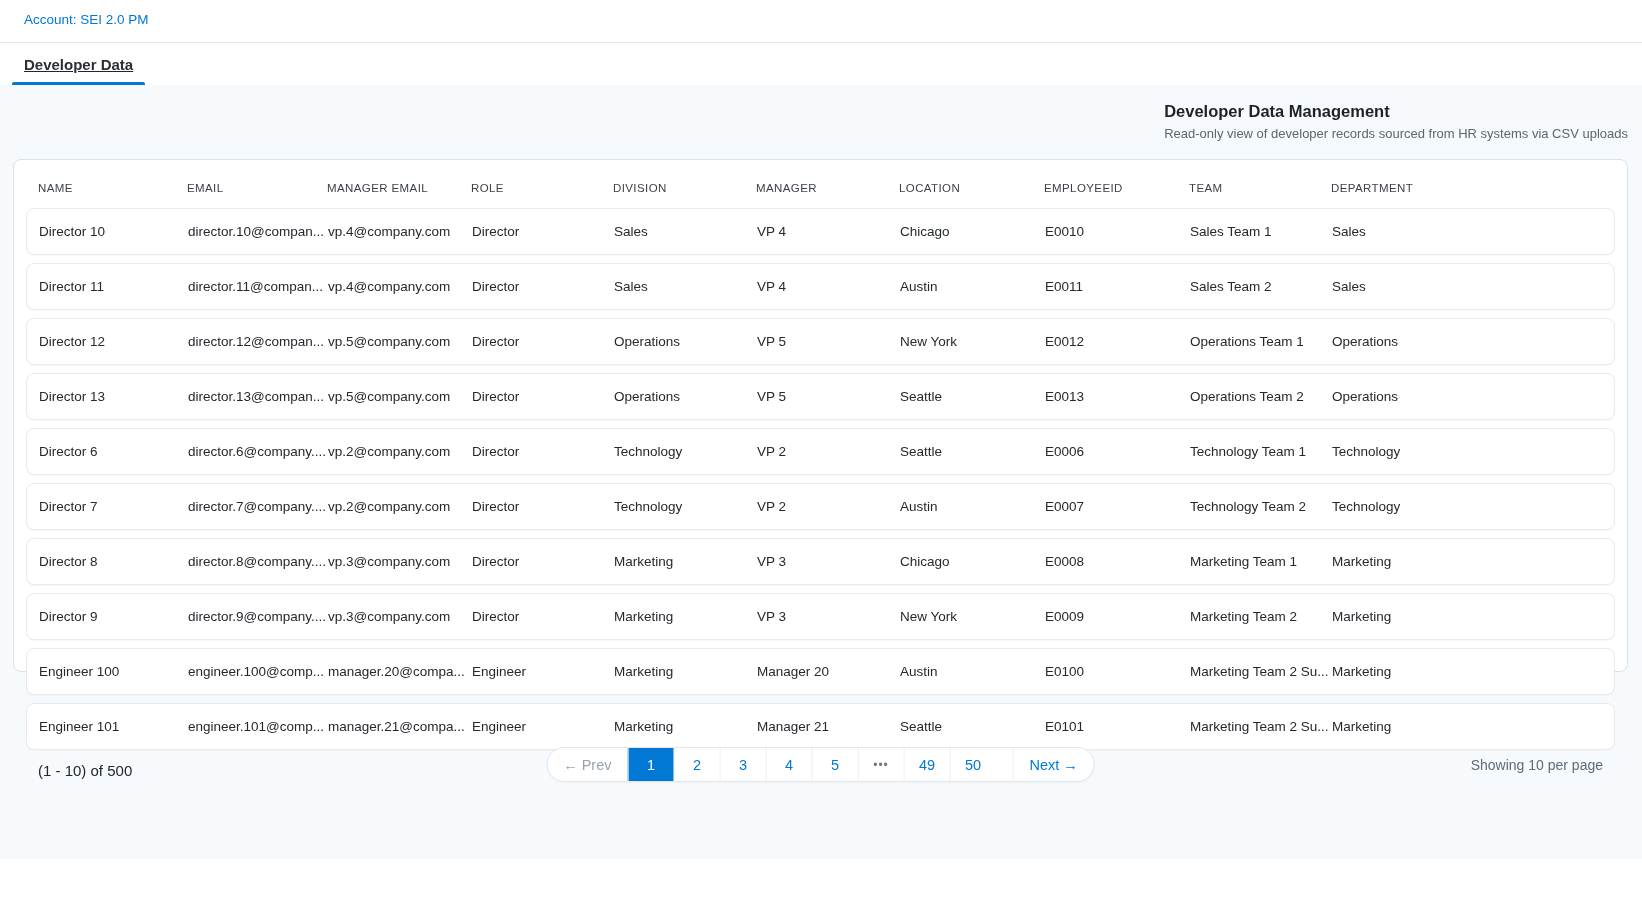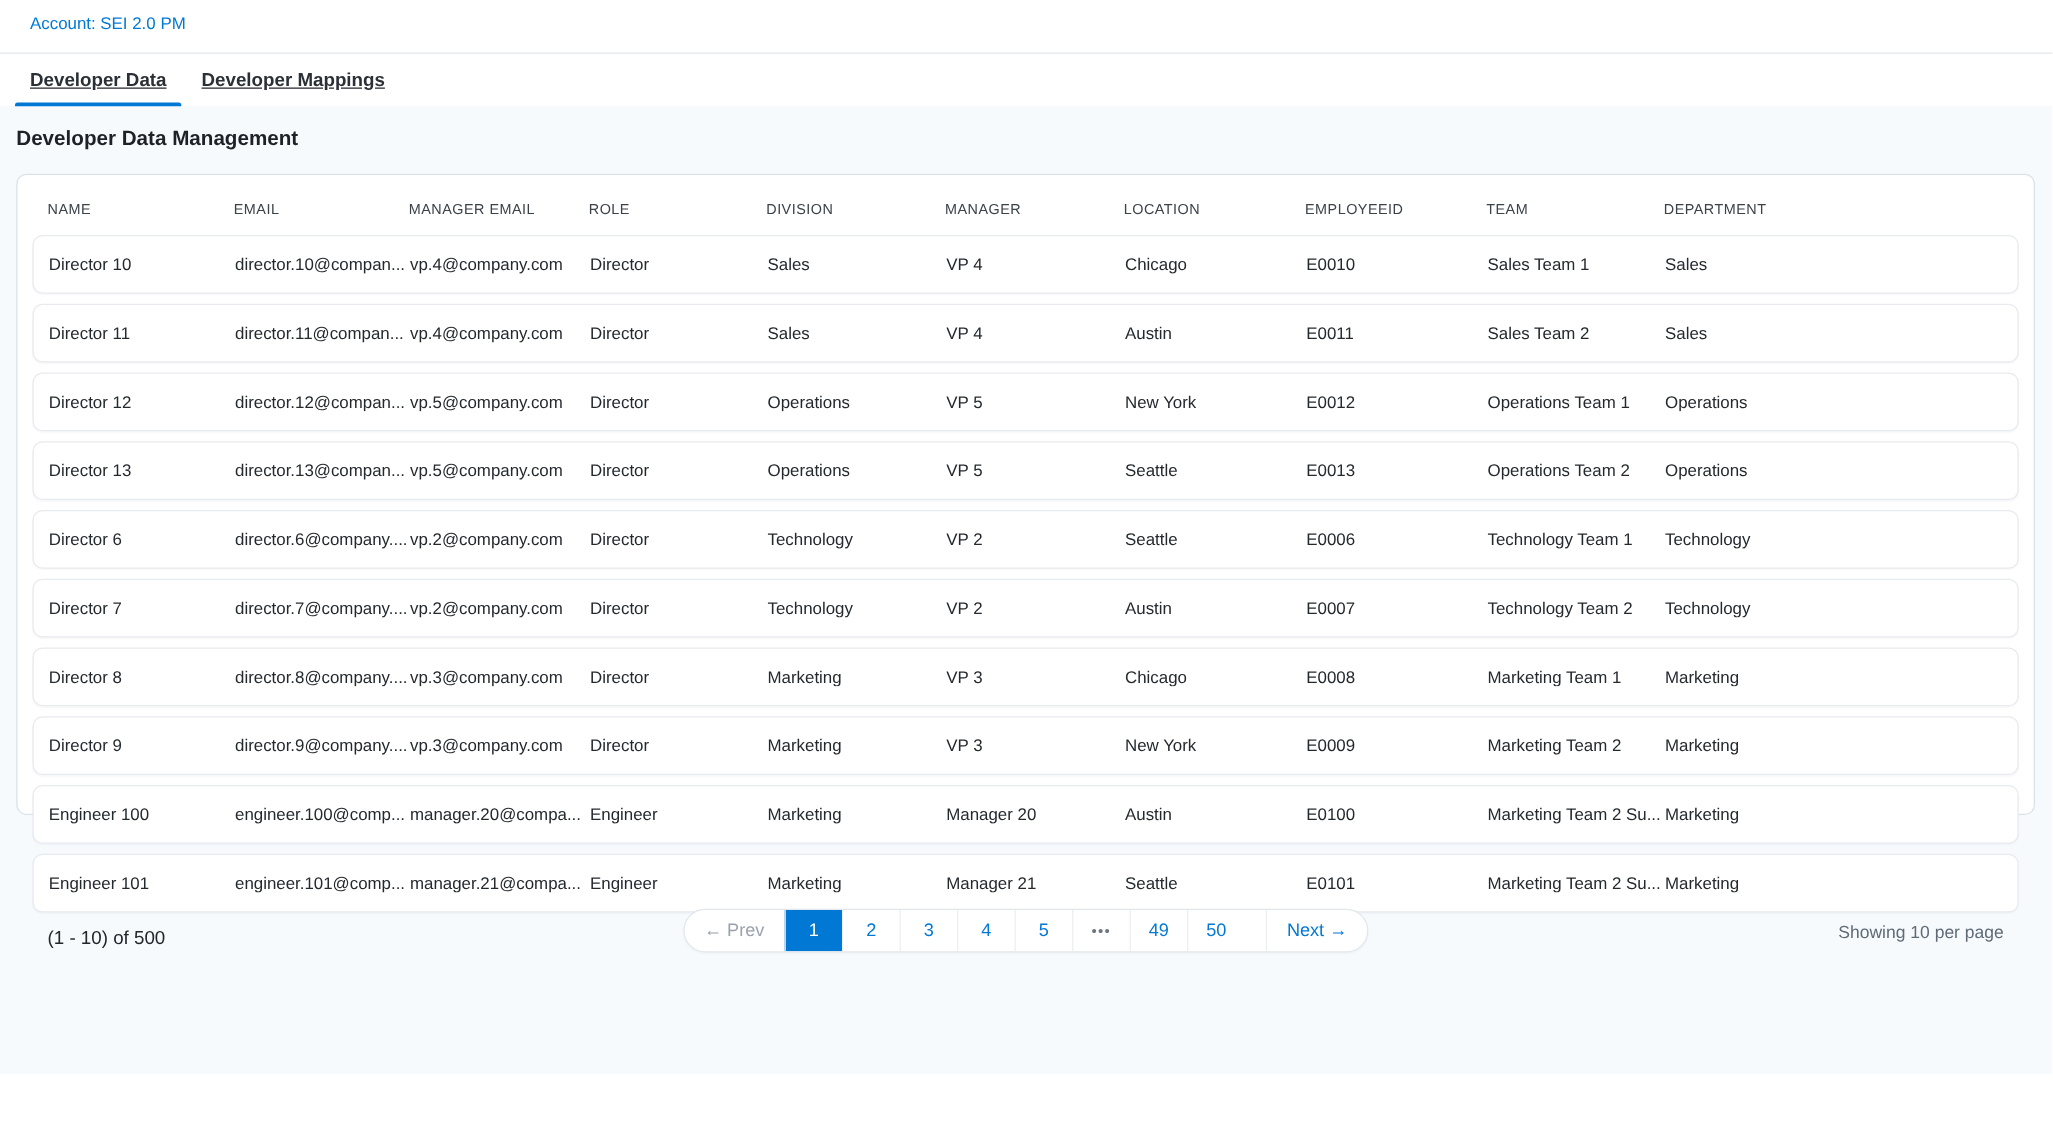--- a/index.html
+++ b/index.html
@@ -30,21 +30,21 @@
     font-size: 15px; font-weight: 700; color: #2b3036; position: relative;
   }
   .tab.active::after {
     content: ""; position: absolute; left: 2px; right: 2px; bottom: 0;
     height: 3px; background: #0278d5; border-radius: 2px 2px 0 0;
   }
 
   
   .content { background: #f6fafd; height: 774px; padding: 17px 14px 0 13px; }
 
-  .section-head { display: flex; justify-content: space-between; align-items: flex-start; }
+  .section-head { display: flex; justify-content: flex-end; align-items: flex-start; }
   .section-title { font-size: 16.5px; font-weight: 700; color: #1e2227; }
   .section-sub { margin-top: 5px; font-size: 13px; color: #5c6670; }
 
   .btn-group { display: flex; gap: 14px; padding-top: 3px; }
   .btn {
     display: inline-flex; align-items: center; gap: 8px; height: 31px;
     padding: 0 14px; border-radius: 5px; font-size: 14px; font-weight: 700;
     cursor: pointer; border: 1px solid transparent; background: none;
     font-family: inherit;
   }
@@ -105,28 +105,28 @@
 </style>
 </head>
 <body>
 
 <div class="page-header">
   <a class="account-link">Account: SEI 2.0 PM</a>
 </div>
 
 <div class="tabbar">
   <div class="tab active">Developer Data</div>
-  <div class="tab">Developer Mappings</div>
 </div>
 
 <div class="content">
 
   <div class="section-head">
     <div>
       <div class="section-title">Developer Data Management</div>
+      <div class="section-sub">Read-only view of developer records sourced from HR systems via CSV uploads</div>
     </div>
   </div>
 
   <div class="table-card">
 
     <div class="grid-cols thead-row">
         <div class="th">NAME</div>
         <div class="th">EMAIL</div>
         <div class="th">MANAGER EMAIL</div>
         <div class="th">ROLE</div>

